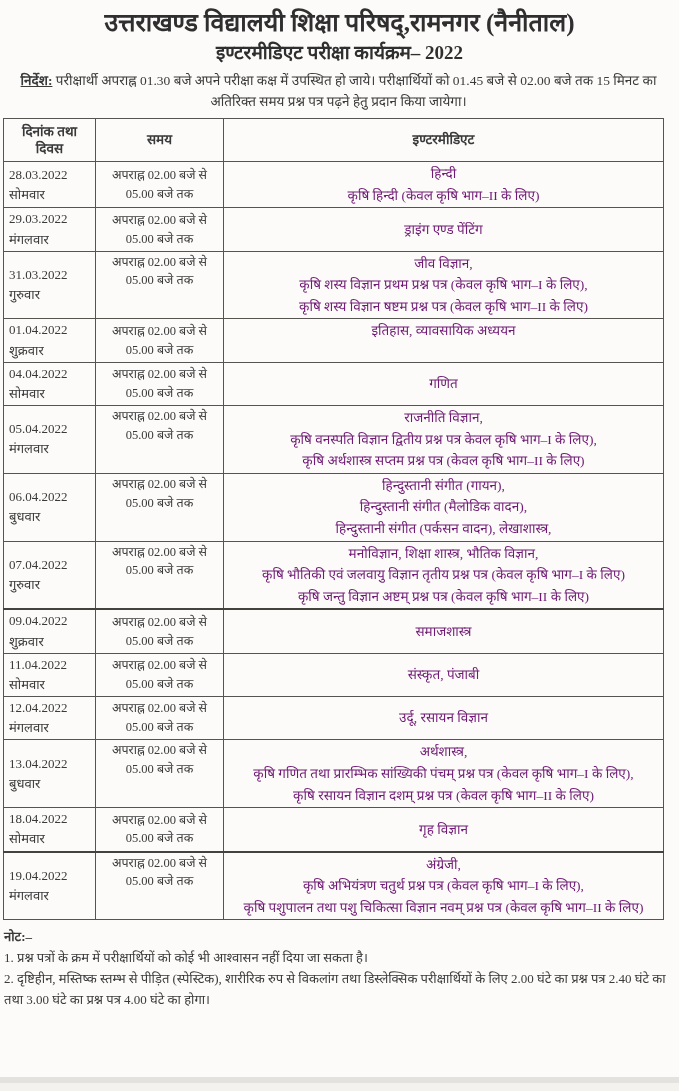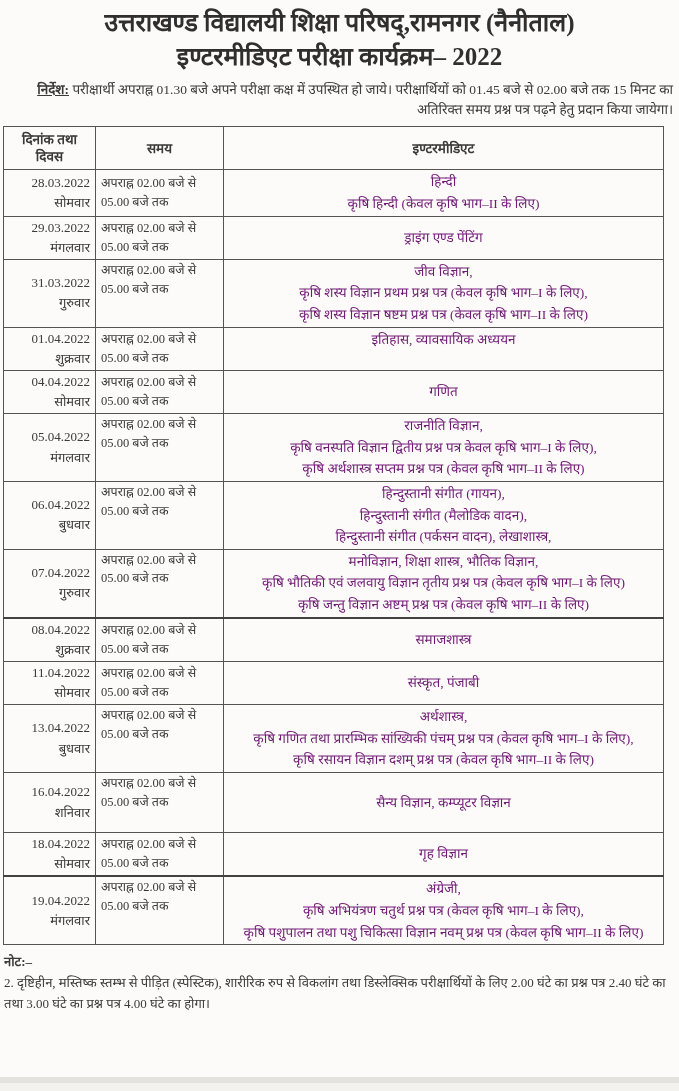--- a/index.html
+++ b/index.html
@@ -13,27 +13,27 @@
   .page{
     width:679px;
     min-height:1083px;
     background:#fcfbf9;
     padding:4px 0 4px 0;
     box-sizing:border-box;
     border-bottom:6px solid #e4e2de;
   }
   .titles{text-align:center;line-height:1.35;margin-top:2px;}
   .title-1{font-size:25px;font-weight:bold;color:#2f2f2f;}
-  .title-2{font-size:25px;font-weight:bold;color:#2f2f2f;}
+  .title-2{font-size:19px;font-weight:bold;color:#2f2f2f;}
   .instructions{
     font-size:13.5px;
     color:#3a3a3a;
     margin:6px 6px 5px 4px;
     line-height:1.55;
-    text-align:right;
+    text-align:center;
   }
   .instructions .lbl{font-weight:bold;text-decoration:underline;}
   table.schedule{
     border-collapse:collapse;
     width:660px;
     margin-left:3px;
     table-layout:fixed;
     font-size:13px;
   }
   table.schedule th, table.schedule td{
@@ -41,22 +41,22 @@
     padding:1px 5px;
     vertical-align:middle;
   }
   col.c-date{width:92px;}
   col.c-time{width:128px;}
   col.c-subj{width:440px;}
   th.hdr{
     font-size:13.5px;font-weight:bold;color:#3a3a3a;
     text-align:center;height:40px;line-height:1.3;
   }
-  td.date-cell{text-align:right;line-height:1.55;font-size:13px;color:#3a3a3a;}
-  td.time-cell{text-align:left;line-height:1.5;font-size:12.5px;color:#3a3a3a;}
+  td.date-cell{text-align:left;line-height:1.55;font-size:13px;color:#3a3a3a;}
+  td.time-cell{text-align:center;line-height:1.5;font-size:12.5px;color:#3a3a3a;}
   td.subj-cell{text-align:center;line-height:1.6;font-size:13.5px;color:#701a75;}
   tr.sep td{border-top:2.6px solid #44423f;}
   .notes{margin:7px 6px 0 4px;font-size:13px;line-height:1.6;color:#3a3a3a;}
   .notes .note-head{font-weight:bold;}
 </style>
 </head>
 <body>
 
 <div class="page">
 
@@ -199,21 +199,21 @@
             <div>05.00 बजे तक</div>
           </td>
         <td class="subj-cell">
             <div>मनोविज्ञान,  शिक्षा शास्त्र,  भौतिक विज्ञान,</div>
             <div>कृषि भौतिकी एवं जलवायु विज्ञान तृतीय प्रश्न पत्र (केवल कृषि भाग–I के लिए)</div>
             <div>कृषि जन्तु विज्ञान अष्टम् प्रश्न पत्र (केवल कृषि भाग–II के लिए)</div>
           </td>
       </tr>
       <tr class="sep" style="height:42px;">
         <td class="date-cell">
-            <div>08.04.2022</div>
+            <div>09.04.2022</div>
             <div>शुक्रवार</div>
           </td>
         <td class="time-cell">
             <div>अपराह्न 02.00 बजे से</div>
             <div>05.00 बजे तक</div>
           </td>
         <td class="subj-cell">
             <div>समाजशास्त्र</div>
             <div></div>
             <div></div>
@@ -223,54 +223,54 @@
         <td class="date-cell">
             <div>11.04.2022</div>
             <div>सोमवार</div>
           </td>
         <td class="time-cell">
             <div>अपराह्न 02.00 बजे से</div>
             <div>05.00 बजे तक</div>
           </td>
         <td class="subj-cell">
             <div>संस्कृत,  पंजाबी</div>
+            <div></div>
+            <div></div>
+          </td>
+      </tr>
+      <tr style="height:42px;">
+        <td class="date-cell">
+            <div>12.04.2022</div>
+            <div>मंगलवार</div>
+          </td>
+        <td class="time-cell">
+            <div>अपराह्न 02.00 बजे से</div>
+            <div>05.00 बजे तक</div>
+          </td>
+        <td class="subj-cell">
+            <div>उर्दू, रसायन विज्ञान</div>
             <div></div>
             <div></div>
           </td>
       </tr>
       <tr style="height:68px;">
         <td class="date-cell">
             <div>13.04.2022</div>
             <div>बुधवार</div>
           </td>
         <td class="time-cell" style="vertical-align:top;">
             <div>अपराह्न 02.00 बजे से</div>
             <div>05.00 बजे तक</div>
           </td>
         <td class="subj-cell">
             <div>अर्थशास्त्र,</div>
             <div>कृषि गणित तथा प्रारम्भिक सांख्यिकी पंचम् प्रश्न पत्र (केवल कृषि भाग–I के लिए),</div>
             <div>कृषि रसायन विज्ञान दशम् प्रश्न पत्र (केवल कृषि भाग–II के लिए)</div>
           </td>
       </tr>
-      <tr style="height:60px;">
-        <td class="date-cell">
-            <div>16.04.2022</div>
-            <div>शनिवार</div>
-          </td>
-        <td class="time-cell" style="vertical-align:top;">
-            <div>अपराह्न 02.00 बजे से</div>
-            <div>05.00 बजे तक</div>
-          </td>
-        <td class="subj-cell">
-            <div>सैन्य विज्ञान, कम्प्यूटर विज्ञान</div>
-            <div></div>
-            <div></div>
-          </td>
-      </tr>
       <tr style="height:40px;margin-left:44px;">
         <td class="date-cell">
             <div>18.04.2022</div>
             <div>सोमवार</div>
           </td>
         <td class="time-cell">
             <div>अपराह्न 02.00 बजे से</div>
             <div>05.00 बजे तक</div>
           </td>
         <td class="subj-cell">
@@ -292,16 +292,17 @@
             <div>अंग्रेजी,</div>
             <div>कृषि अभियंत्रण चतुर्थ प्रश्न पत्र (केवल कृषि भाग–I के लिए),</div>
             <div>कृषि पशुपालन तथा पशु चिकित्सा विज्ञान नवम् प्रश्न पत्र (केवल कृषि भाग–II के लिए)</div>
           </td>
       </tr>
     </tbody>
   </table>
 
   <div class="notes">
     <div class="note-head">नोट:–</div>
+    <div>1. प्रश्न पत्रों के क्रम में परीक्षार्थियों को कोई भी आश्वासन नहीं दिया जा सकता है।</div>
     <div>2. दृष्टिहीन, मस्तिष्क स्तम्भ से पीड़ित (स्पेस्टिक), शारीरिक रुप से विकलांग तथा डिस्लेक्सिक परीक्षार्थियों के लिए 2.00 घंटे का प्रश्न पत्र 2.40 घंटे का तथा 3.00 घंटे का प्रश्न पत्र 4.00 घंटे का होगा।</div>
   </div>
 
 </div>
 
 </body></html>

